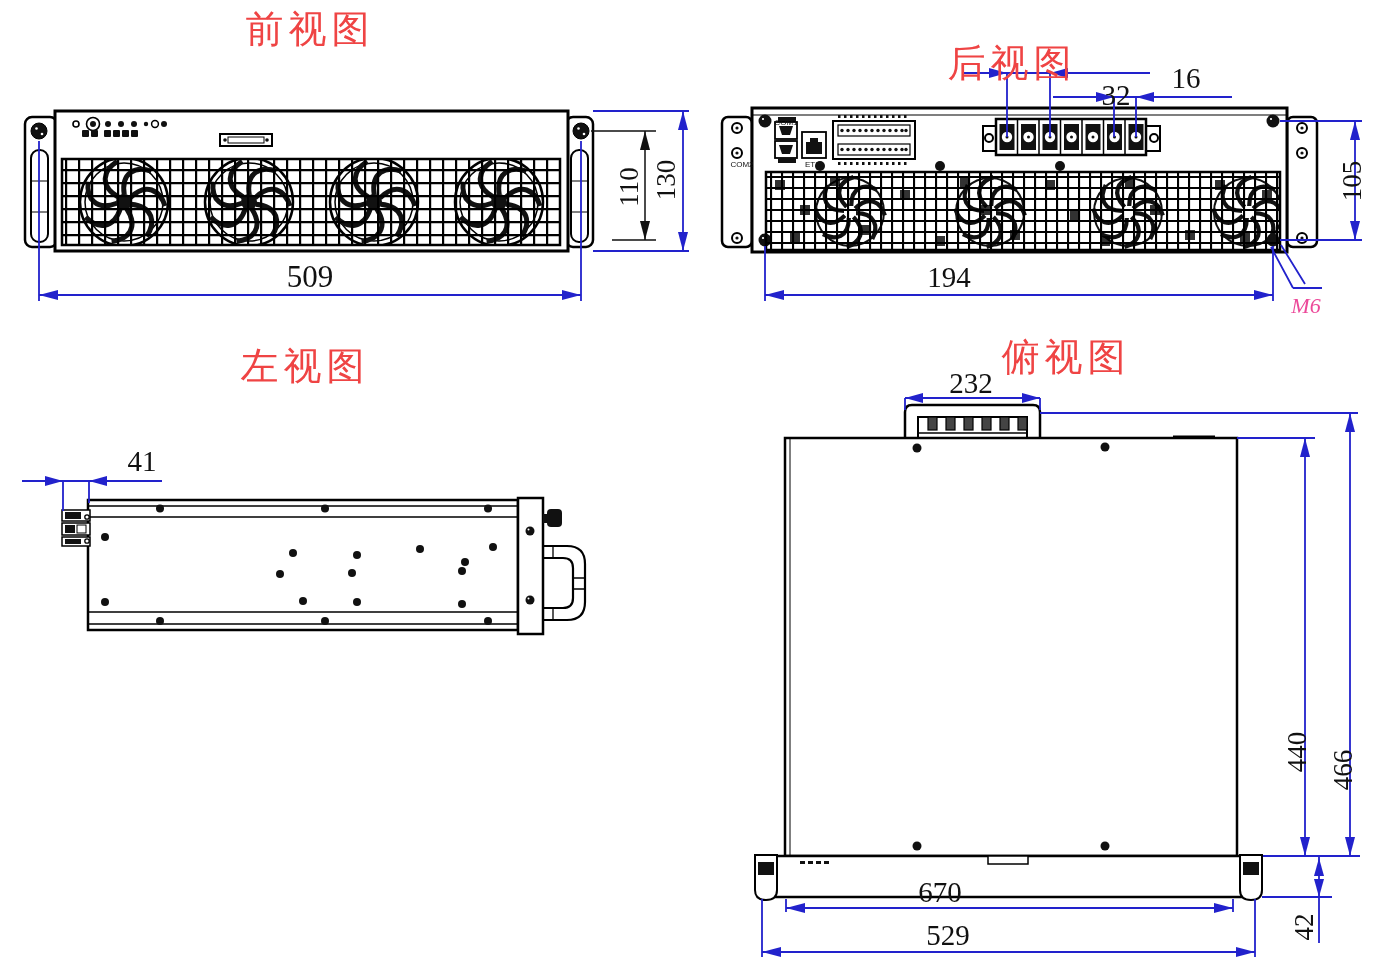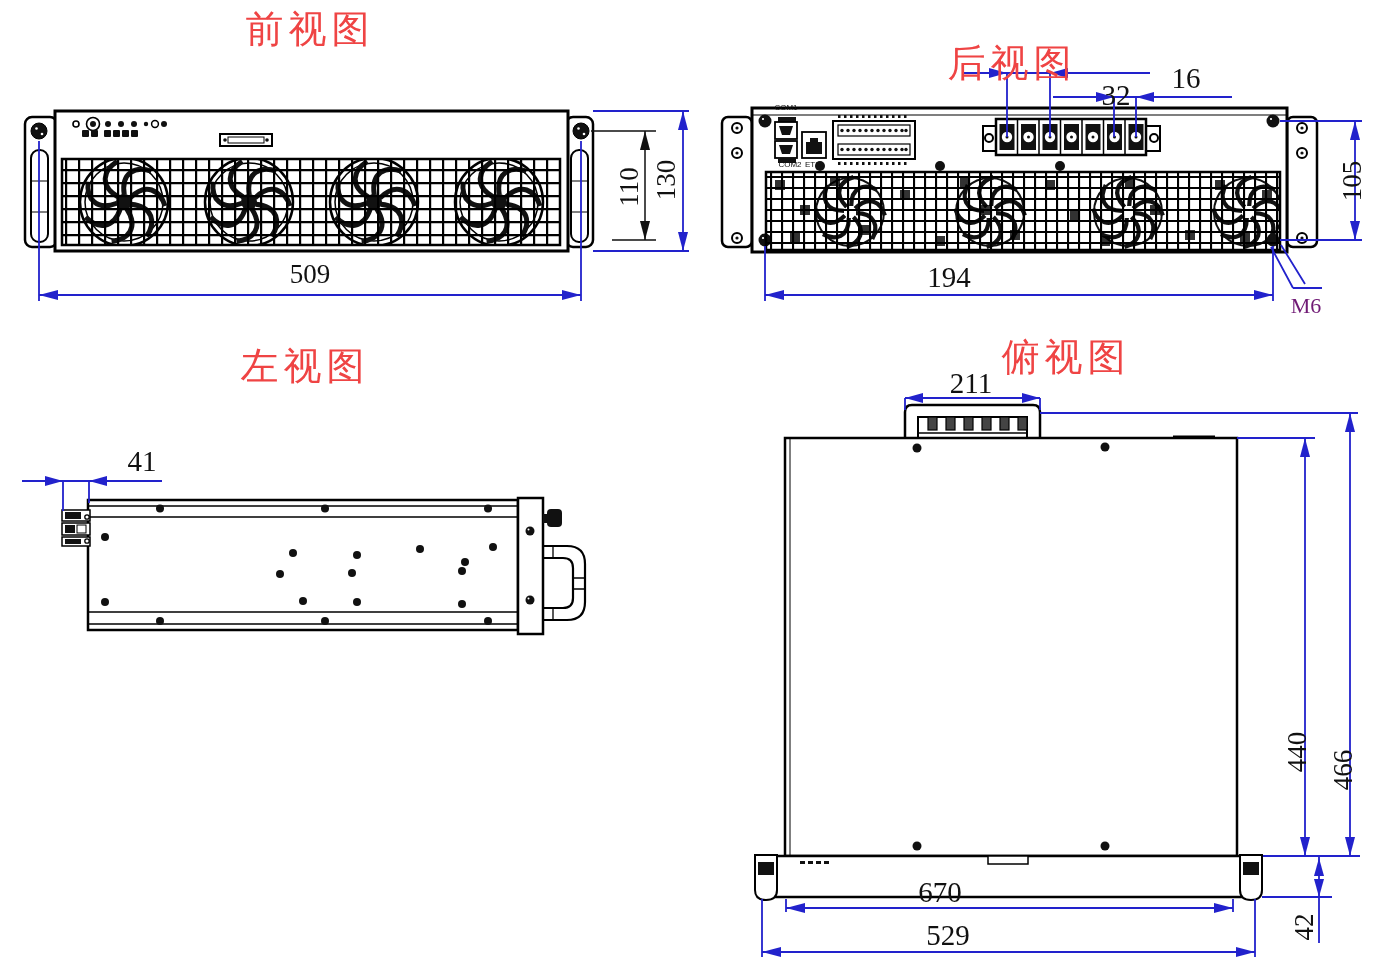--- a/index.html
+++ b/index.html
@@ -2,21 +2,21 @@
 <html><head>
 <meta charset="utf-8">
 <style>
   html,body{margin:0;padding:0;background:#ffffff;}
   body{width:1390px;height:979px;position:relative;overflow:hidden;
        font-family:"Liberation Serif","DejaVu Serif",serif;color:#111;}
   .canvas{position:absolute;left:0;top:0;}
   .hlbl{position:absolute;transform:translateX(-50%);font-size:29px;white-space:nowrap;line-height:1;}
   .vlbl{position:absolute;transform:translate(-50%,-50%) rotate(-90deg);font-size:27px;white-space:nowrap;line-height:1;}
   .title{position:absolute;transform:translateX(-50%);font-size:38px;letter-spacing:5px;white-space:nowrap;line-height:1;color:#ef4444;}
-  .blue{color:#701a75;}
+  .blue{color:#ec4899;font-style:italic;}
   .tiny{position:absolute;transform:translateX(-50%);font-size:8px;font-family:"Liberation Sans","DejaVu Sans",sans-serif;white-space:nowrap;line-height:1;color:#111;}
 </style>
 </head>
 <body>
 
 <svg class="canvas" width="1390" height="979" viewBox="0 0 1390 979" xmlns="http://www.w3.org/2000/svg" xmlns:xlink="http://www.w3.org/1999/xlink">
   <defs>
     <pattern id="grid" width="13" height="13" patternUnits="userSpaceOnUse">
       <path d="M1 0 V13 M0 1 H13" stroke="#000" stroke-width="2.4" fill="none"></path>
     </pattern>
@@ -456,33 +456,33 @@
         <polygon points="1255,952 1236,947 1236,957"></polygon>
     </g>
   </g>
 </svg>
 
 <span class="title" style="left:310px;top:10px;">前视图</span>
 <span class="title" style="left:1012px;top:12px;margin-top:32px;">后视图</span>
 <span class="title" style="left:305px;top:347px;">左视图</span>
 <span class="title" style="left:1022px;top:338px;margin-left:44px;">俯视图</span>
 
-<span class="hlbl" style="left:310px;top:261px;font-size:27px;">509</span>
+<span class="hlbl" style="left:310px;top:261px;font-size:31px;">509</span>
 <span class="vlbl" style="left:629px;top:187px;">110</span>
 <span class="vlbl" style="left:666px;top:180px;">130</span>
 
 <span class="hlbl" style="left:1116px;top:42px;margin-top:39px;">32</span>
 <span class="hlbl" style="left:1186px;top:64px;text-align:center;">16</span>
 <span class="hlbl" style="left:949px;top:263px;">194</span>
 <span class="vlbl" style="left:1352px;top:181px;">105</span>
 <span class="hlbl blue" style="left:1306px;top:295px;font-size:22px;">M6</span>
-<span class="tiny" style="left:786px;top:104px;">COM1</span>
-<span class="tiny" style="left:790px;top:161px;">COM2</span>
+<span class="tiny" style="left:786px;top:119px;">COM1</span>
+<span class="tiny" style="left:742px;top:161px;">COM2</span>
 <span class="tiny" style="left:813px;top:161px;">ETH</span>
 
 <span class="hlbl" style="left:142px;top:447px;">41</span>
 
-<span class="hlbl" style="left:971px;top:369px;">211</span>
+<span class="hlbl" style="left:971px;top:369px;">232</span>
 <span class="vlbl" style="left:1297px;top:752px;">440</span>
 <span class="vlbl" style="left:1343px;top:770px;">466</span>
 <span class="vlbl" style="left:1304px;top:927px;">42</span>
 <span class="hlbl" style="left:940px;top:878px;">670</span>
 <span class="hlbl" style="left:948px;top:921px;">529</span>
 
 </body></html>

